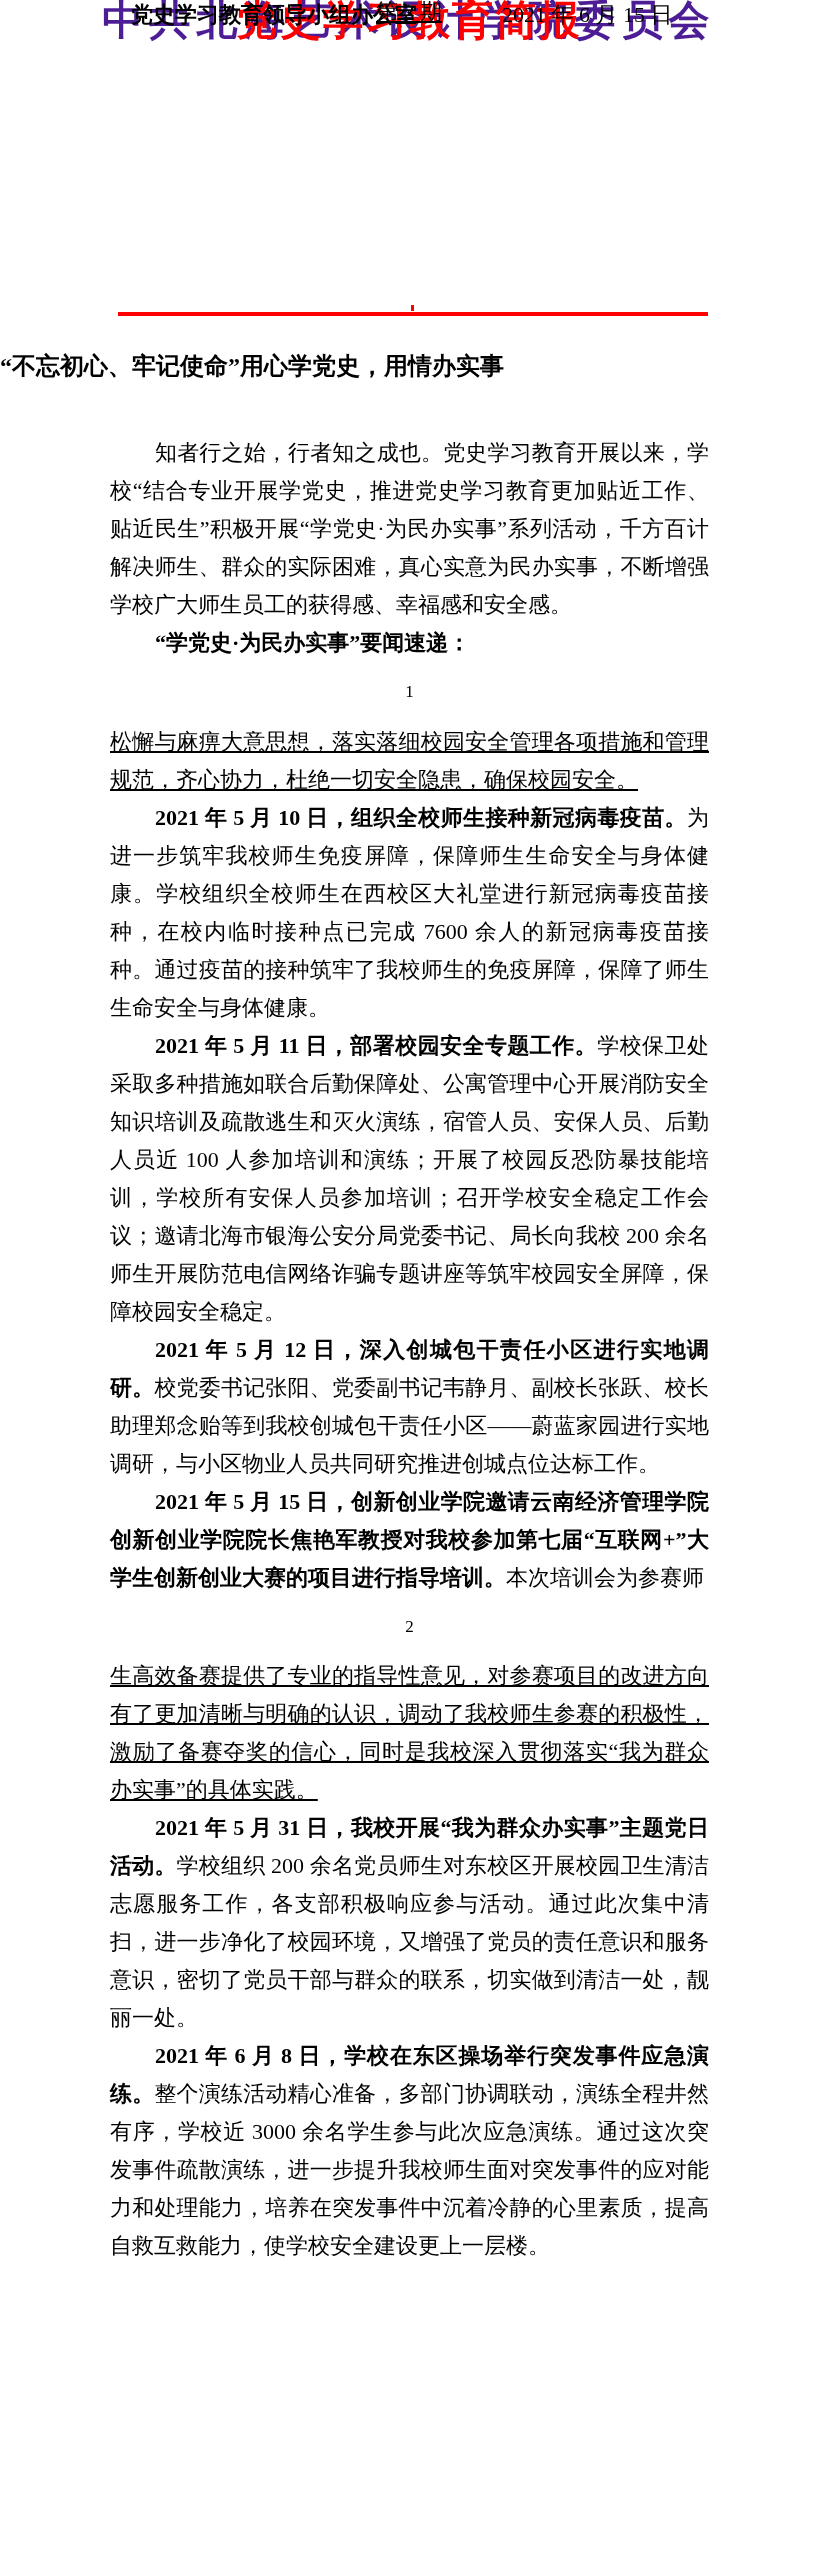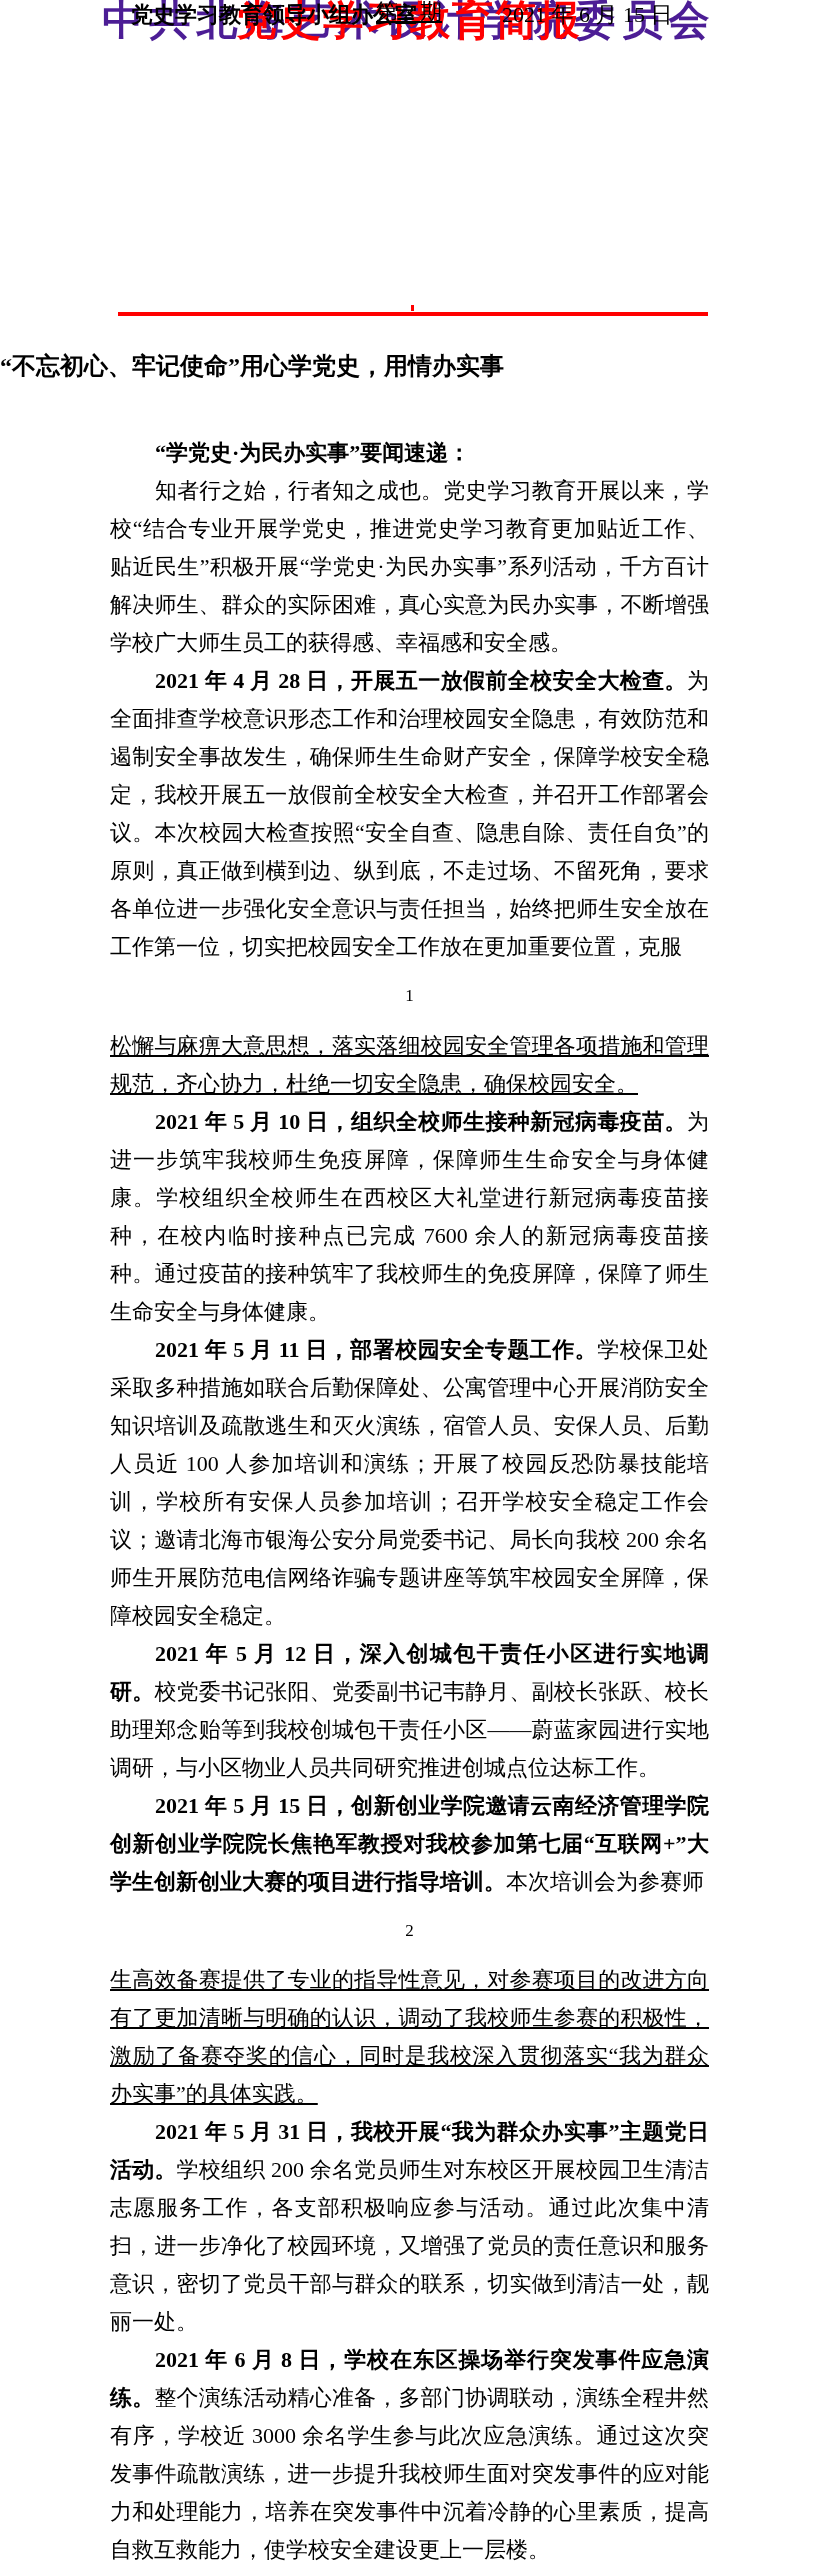--- a/index.html
+++ b/index.html
@@ -88,25 +88,24 @@
     <span class="issue-date">2021 年 6 月 15 日</span>
   </div>
 
   <div class="red-tick"></div>
   <div class="red-rule"></div>
 
   <div class="article-title">“不忘初心、牢记使命”用心学党史，用情办实事</div>
 
   <div class="body-flow">
 
+    <p><span class="lead"></span><span>知者行之始，行者知之成也。党史学习教育开展以来，学校“结合专业开展学党史，推进党史学习教育更加贴近工作、贴近民生”积极开展“学党史·为民办实事”系列活动，千方百计解决师生、群众的实际困难，真心实意为民办实事，不断增强学校广大师生员工的获得感、幸福感和安全感。</span></p>
+
     <p><span class="lead">“学党史·为民办实事”要闻速递：</span><span></span></p>
 
-    <p><span class="lead"></span><span>知者行之始，行者知之成也。党史学习教育开展以来，学校“结合专业开展学党史，推进党史学习教育更加贴近工作、贴近民生”积极开展“学党史·为民办实事”系列活动，千方百计解决师生、群众的实际困难，真心实意为民办实事，不断增强学校广大师生员工的获得感、幸福感和安全感。</span></p>
-
-    <p><span class="lead">2021 年 4 月 28 日，开展五一放假前全校安全大检查。</span><span>为全面排查学校意识形态工作和治理校园安全隐患，有效防范和遏制安全事故发生，确保师生生命财产安全，保障学校安全稳定，我校开展五一放假前全校安全大检查，并召开工作部署会议。本次校园大检查按照“安全自查、隐患自除、责任自负”的原则，真正做到横到边、纵到底，不走过场、不留死角，要求各单位进一步强化安全意识与责任担当，始终把师生安全放在工作第一位，切实把校园安全工作放在更加重要位置，克服</span></p>
 
     <div class="page-num">1</div>
 
     <p class="cont"><span>松懈与麻痹大意思想，落实落细校园安全管理各项措施和管理规范，齐心协力，杜绝一切安全隐患，确保校园安全。</span></p>
 
     <p><span class="lead">2021 年 5 月 10 日，组织全校师生接种新冠病毒疫苗。</span><span>为进一步筑牢我校师生免疫屏障，保障师生生命安全与身体健康。学校组织全校师生在西校区大礼堂进行新冠病毒疫苗接种，在校内临时接种点已完成 7600 余人的新冠病毒疫苗接种。通过疫苗的接种筑牢了我校师生的免疫屏障，保障了师生生命安全与身体健康。</span></p>
 
     <p><span class="lead">2021 年 5 月 11 日，部署校园安全专题工作。</span><span>学校保卫处采取多种措施如联合后勤保障处、公寓管理中心开展消防安全知识培训及疏散逃生和灭火演练，宿管人员、安保人员、后勤人员近 100 人参加培训和演练；开展了校园反恐防暴技能培训，学校所有安保人员参加培训；召开学校安全稳定工作会议；邀请北海市银海公安分局党委书记、局长向我校 200 余名师生开展防范电信网络诈骗专题讲座等筑牢校园安全屏障，保障校园安全稳定。</span></p>
 
     <p><span class="lead">2021 年 5 月 12 日，深入创城包干责任小区进行实地调研。</span><span>校党委书记张阳、党委副书记韦静月、副校长张跃、校长助理郑念贻等到我校创城包干责任小区——蔚蓝家园进行实地调研，与小区物业人员共同研究推进创城点位达标工作。</span></p>

